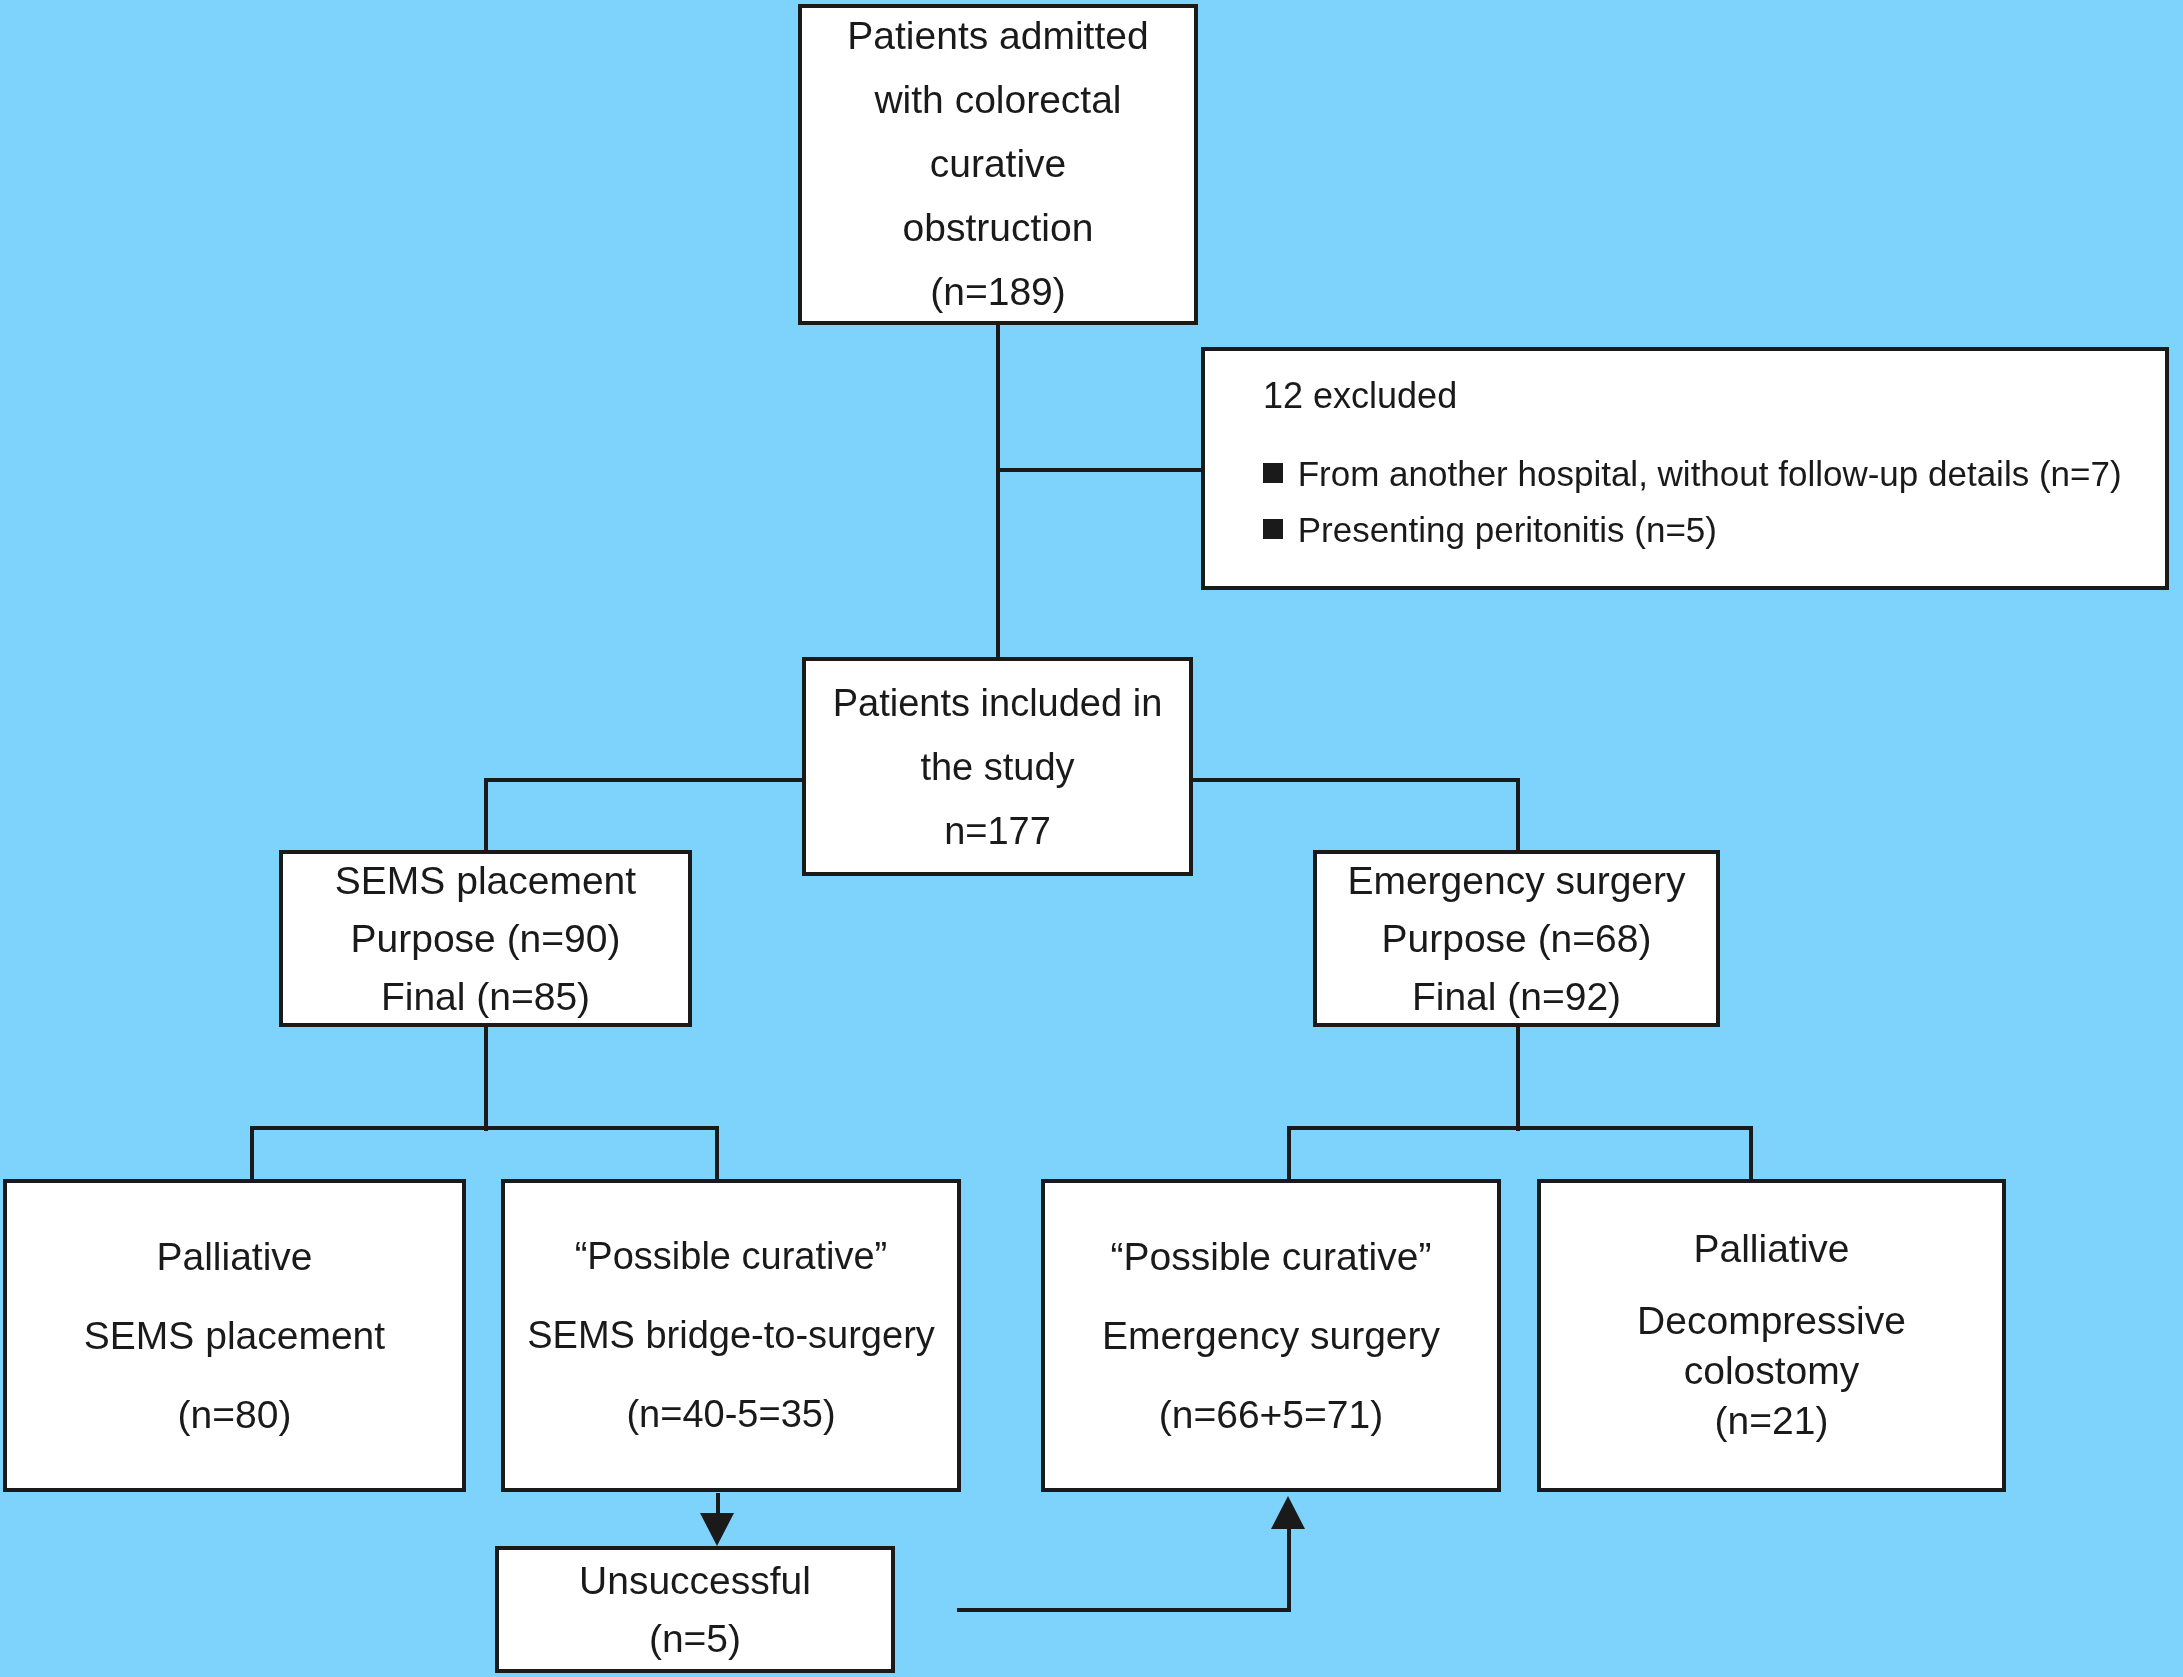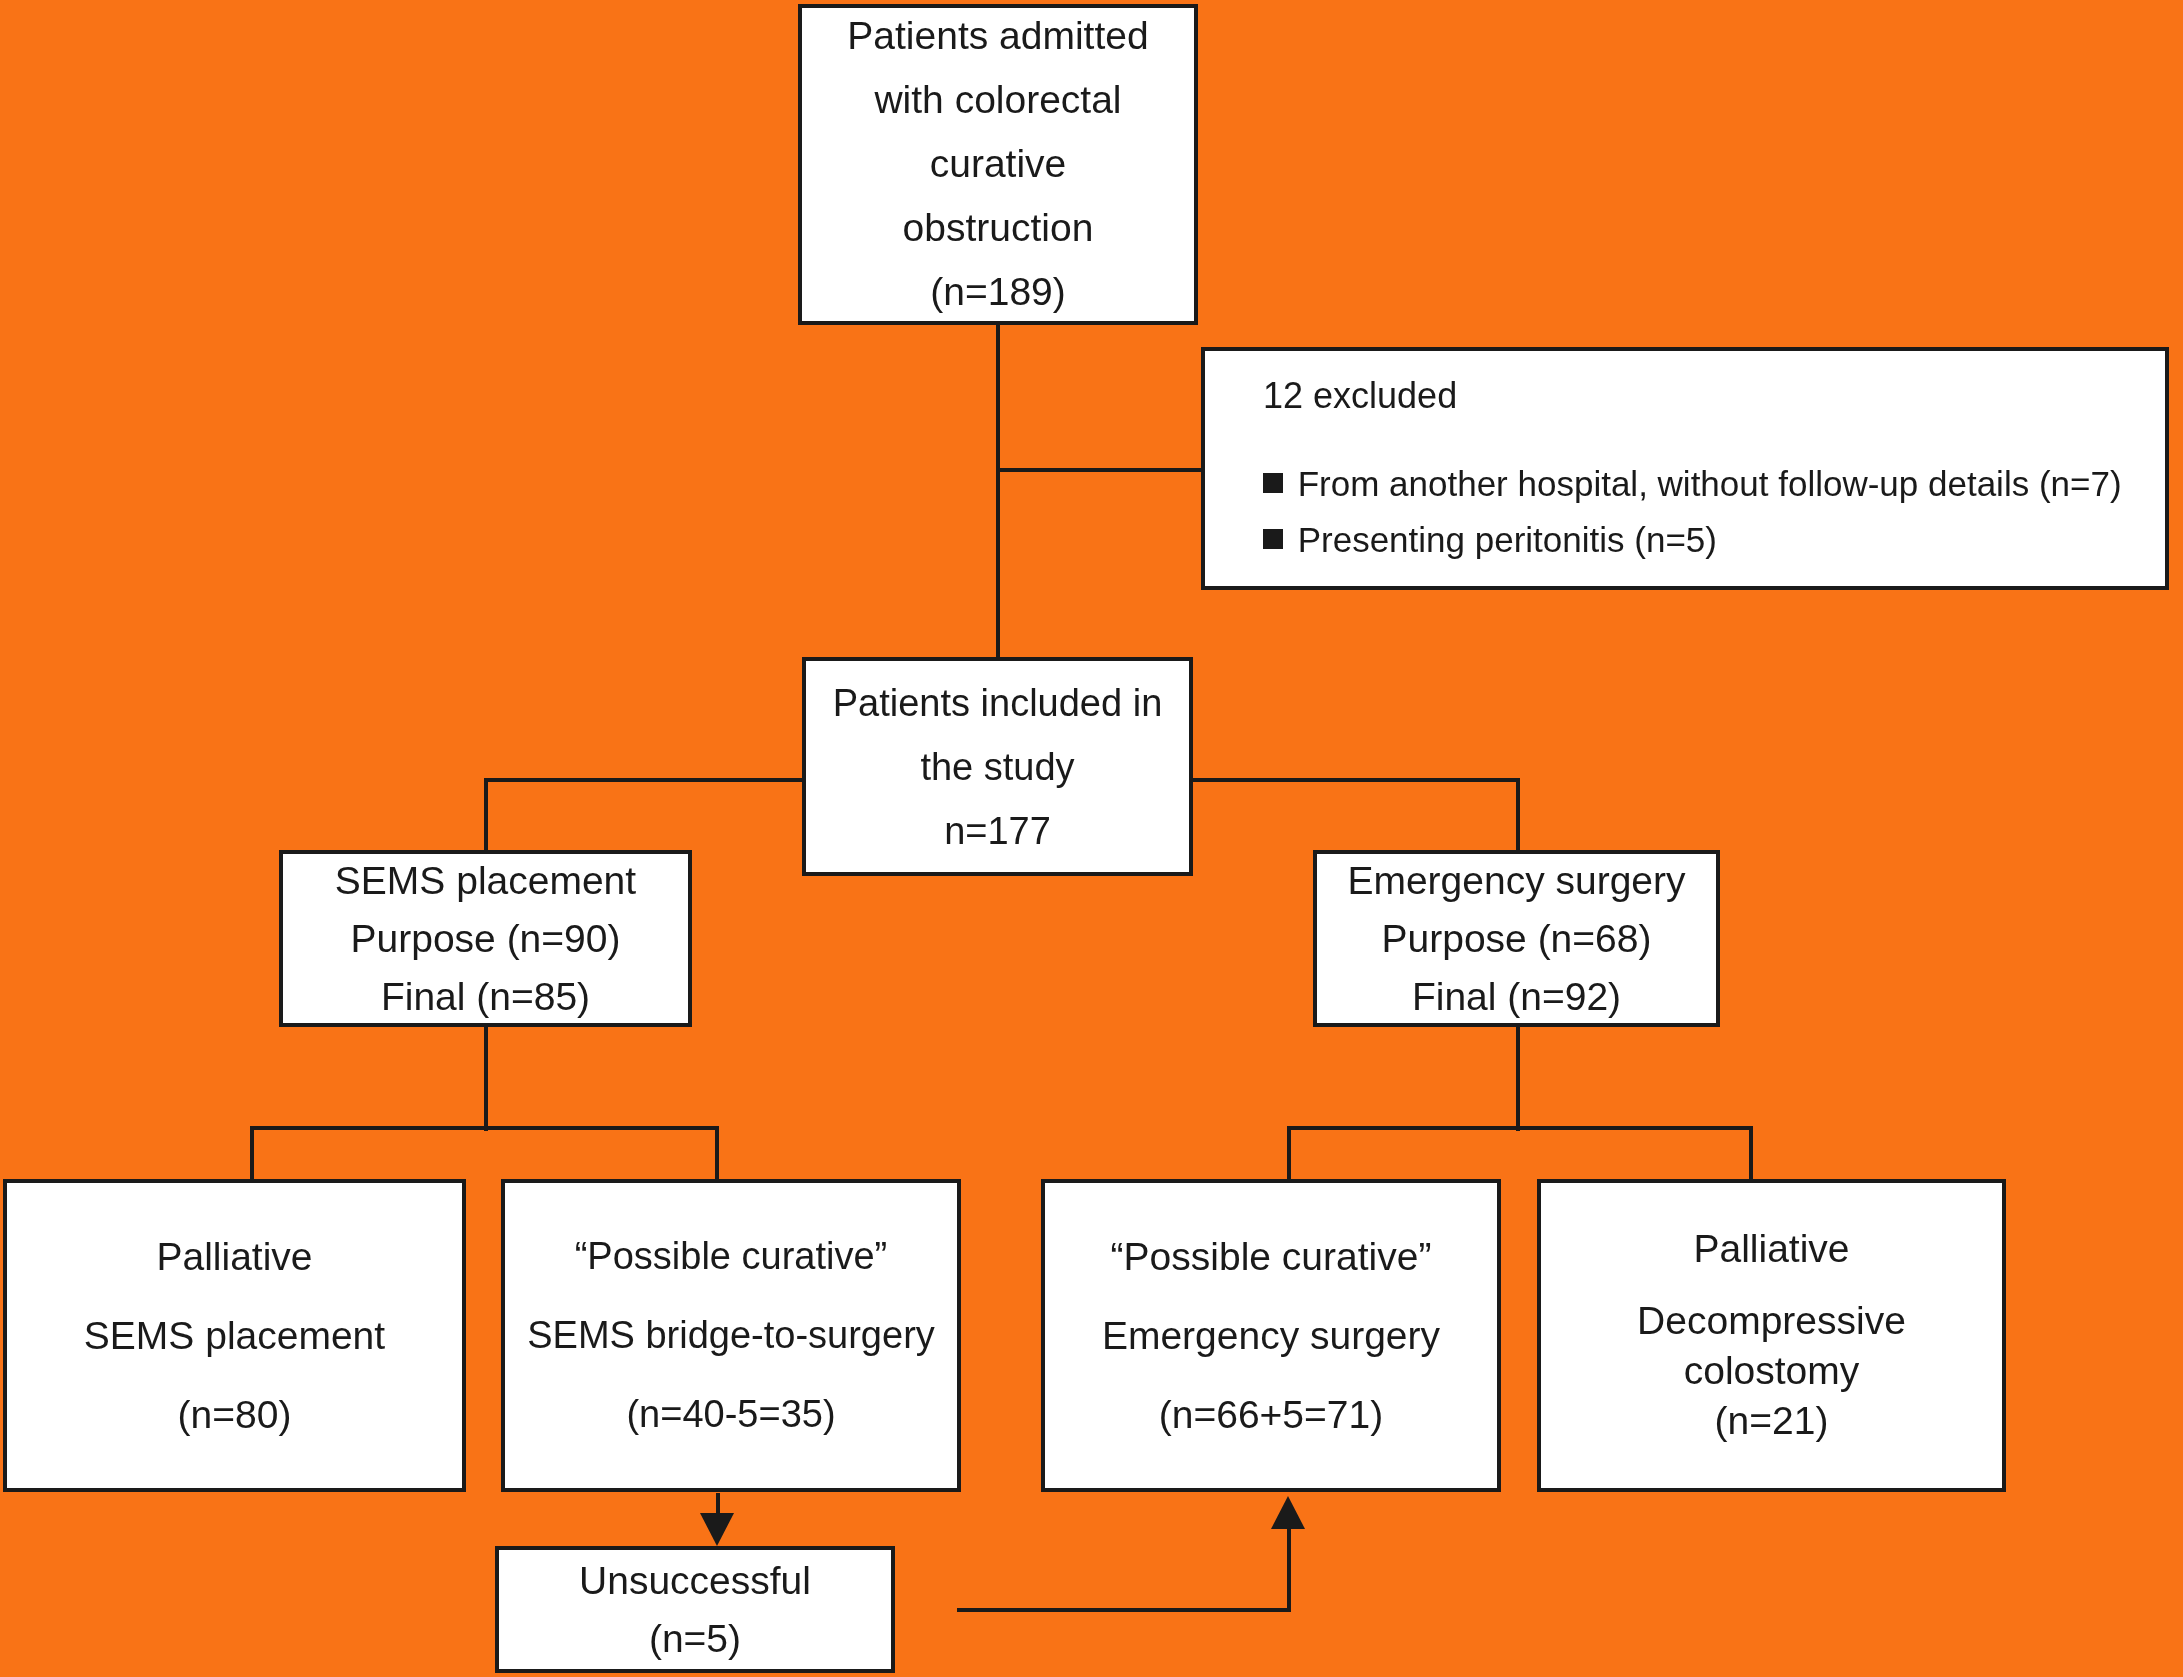--- a/index.html
+++ b/index.html
@@ -4,21 +4,21 @@
 <style>
   html, body {
     margin: 0;
     padding: 0;
     background: #ffffff;
   }
   .stage {
     position: relative;
     width: 2183px;
     height: 1678px;
-    background: #f97316;
+    background: #7dd3fc;
     font-family: "Liberation Sans", sans-serif;
     color: #1a1a1a;
   }
   .node {
     position: absolute;
     box-sizing: border-box;
     border: 4.5px solid #1a1a1a;
     background: #ffffff;
     display: flex;
     flex-direction: column;
@@ -39,21 +39,21 @@
   .node.spread .sub { line-height: 50px; }
 
   .node.exclusion {
     justify-content: flex-start;
     text-align: left;
     padding: 24px 3px 0 58px;
     font-size: 36px;
     line-height: 42px;
   }
   .exclusion .bullets {
-    margin-top: 39px;
+    margin-top: 29px;
     font-size: 35px;
     line-height: 56px;
   }
   .bullet-row { white-space: nowrap; }
   .bullet-square {
     display: inline-block;
     width: 19.7px;
     height: 19.7px;
     background: #1a1a1a;
     margin-right: 15px;

